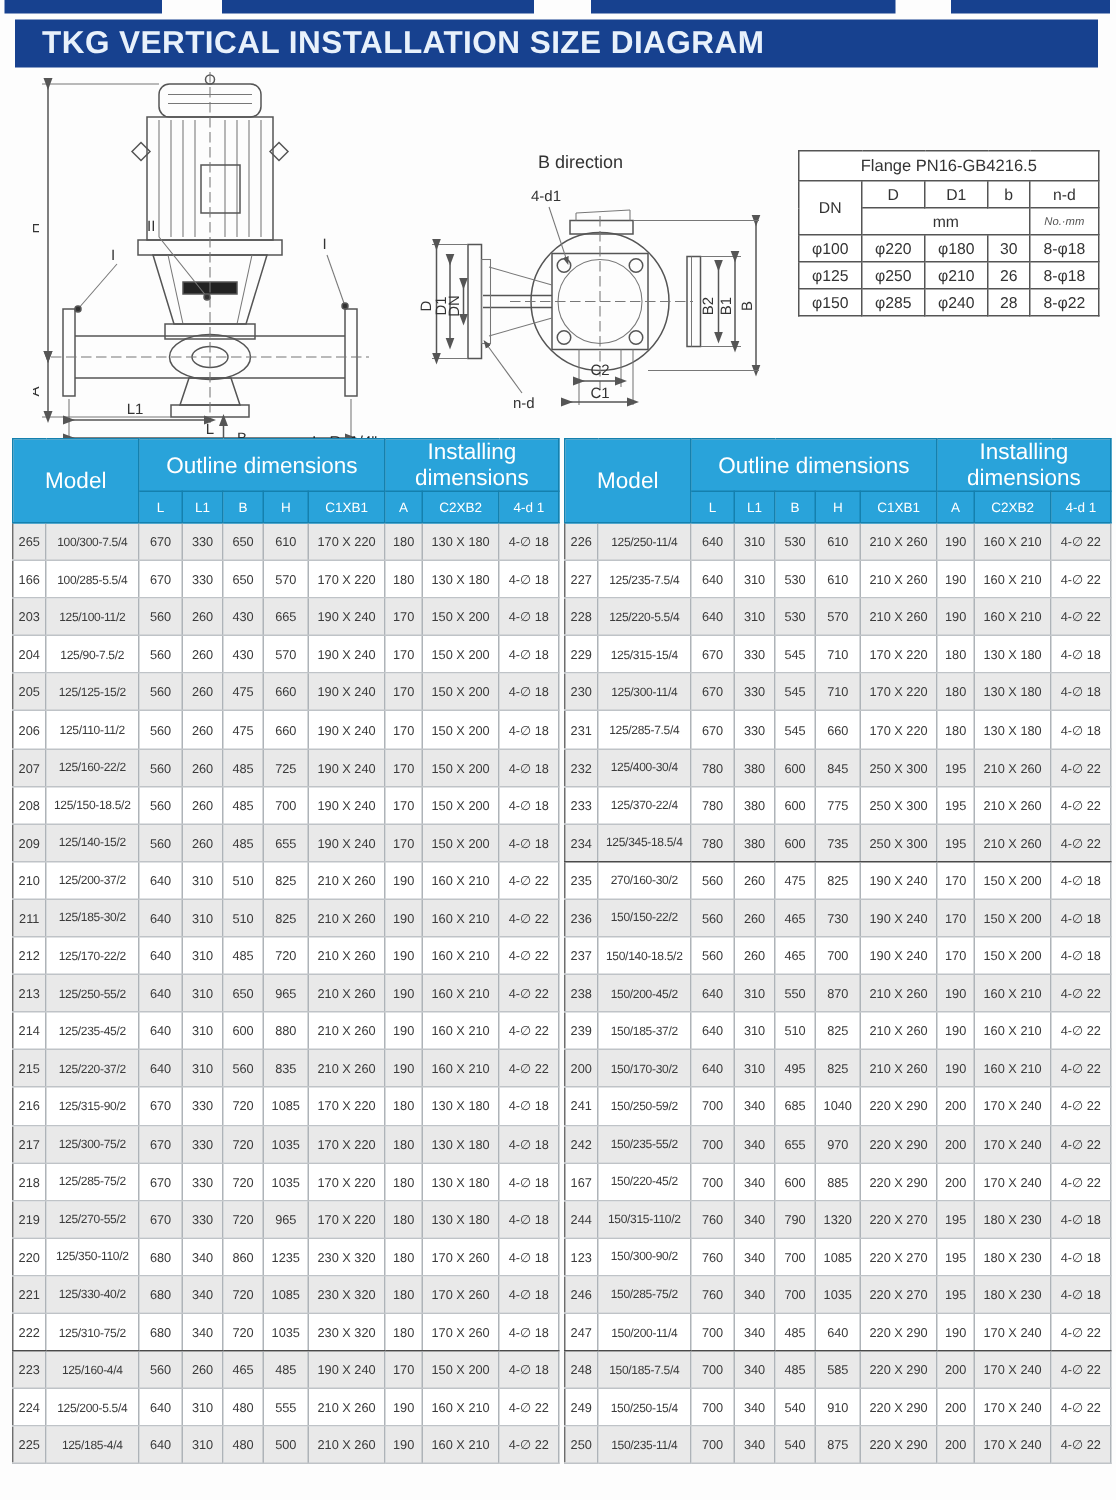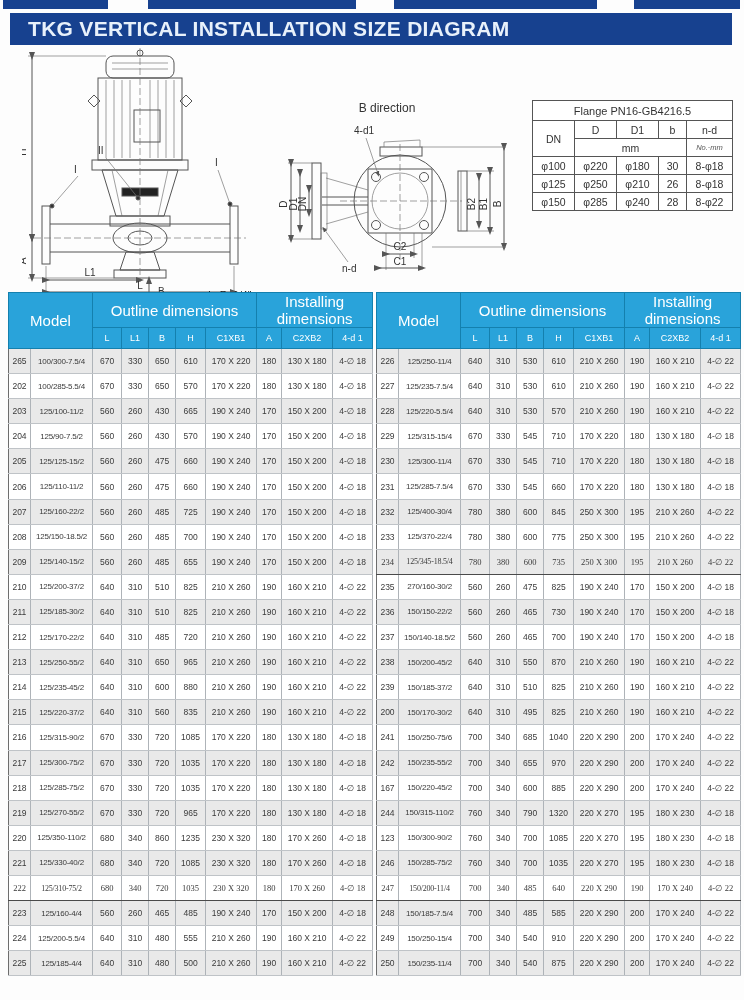--- a/index.html
+++ b/index.html
@@ -44,21 +44,21 @@
     background:var(--header-bg,#29a3da);color:#fff;font-weight:normal;
     border:1px solid #1480ae;padding:0;
   }
   .main-table thead .group-row th{height:34px;font-size:15px;}
   .main-table thead .col-row th{height:20px;font-size:9px;}
   .main-table td{
     border-right:1px solid #aeb3b8;border-bottom:1px solid #bfc3c7;
     text-align:center;padding:0;height:24.1px;color:#3a3a3a;white-space:nowrap;overflow:hidden;
   }
   .main-table tbody tr:nth-child(odd) td{background:var(--stripe,#e9e9e9);}
-  .main-table tbody tr.group-end td{border-bottom:1.6px solid #4a4a4a;font-family:Liberation Serif, serif;}
+  .main-table tbody tr.group-end td{border-bottom:1.6px solid #4a4a4a;}
   .main-table td.model-cell{font-size:8px;letter-spacing:-0.2px;}
 </style>
 </head>
 <body>
 
 <div class="top-strip" style="left:3px;width:105px;"></div>
 <div class="top-strip" style="left:148px;width:208px;"></div>
 <div class="top-strip" style="left:394px;width:203px;"></div>
 <div class="top-strip" style="left:634px;width:106px;"></div>
 
@@ -312,21 +312,21 @@
         <td>670</td>
         <td>330</td>
         <td>650</td>
         <td>610</td>
         <td>170 X 220</td>
         <td>180</td>
         <td>130 X 180</td>
         <td>4-∅ 18</td>
       </tr>
       <tr>
-        <td>202</td>
+        <td>166</td>
         <td class="model-cell">100/285-5.5/4</td>
         <td>670</td>
         <td>330</td>
         <td>650</td>
         <td>570</td>
         <td>170 X 220</td>
         <td>180</td>
         <td>130 X 180</td>
         <td>4-∅ 18</td>
       </tr>
@@ -815,21 +815,21 @@
         <td>310</td>
         <td>495</td>
         <td>825</td>
         <td>210 X 260</td>
         <td>190</td>
         <td>160 X 210</td>
         <td>4-∅ 22</td>
       </tr>
       <tr>
         <td>241</td>
-        <td class="model-cell">150/250-75/6</td>
+        <td class="model-cell">150/250-59/2</td>
         <td>700</td>
         <td>340</td>
         <td>685</td>
         <td>1040</td>
         <td>220 X 290</td>
         <td>200</td>
         <td>170 X 240</td>
         <td>4-∅ 22</td>
       </tr>
       <tr>

